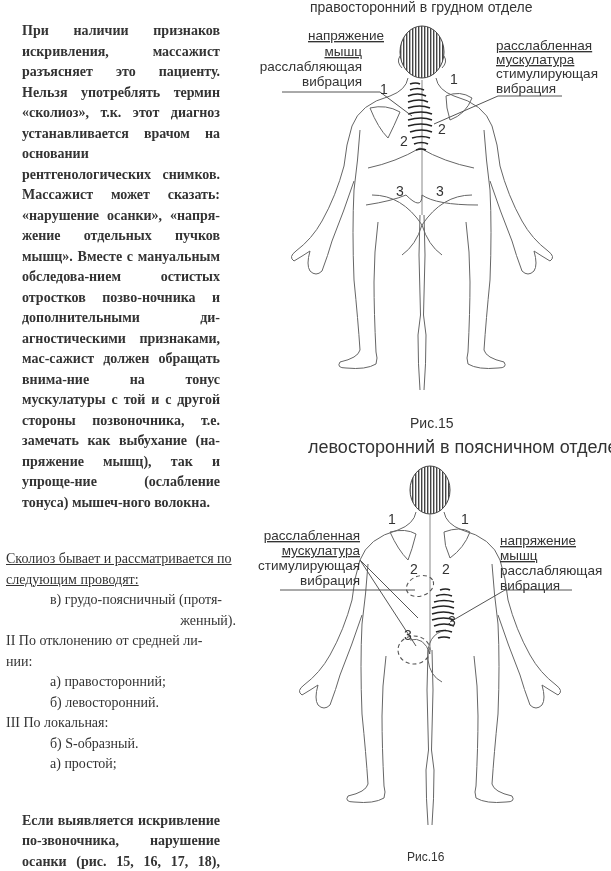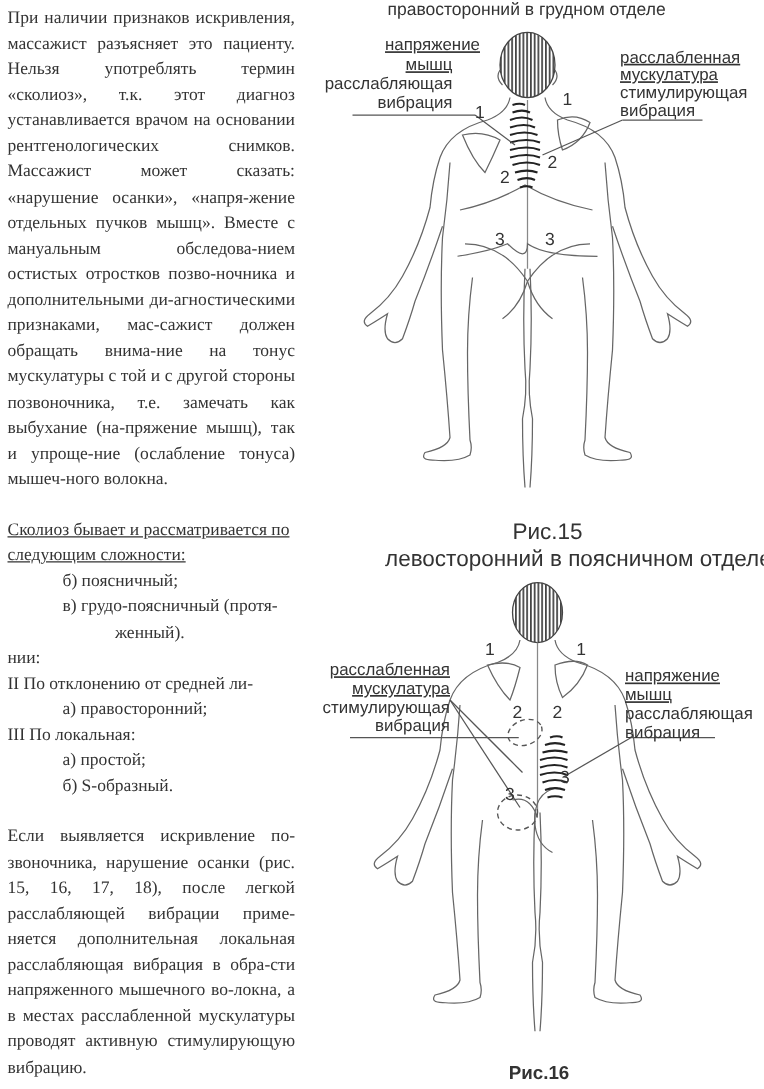--- a/index.html
+++ b/index.html
@@ -2,51 +2,51 @@
 <html><head>
 <meta charset="utf-8">
 <style>
   html, body { margin:0; padding:0; background:#ffffff; }
   body { width:611px; height:871px; position:relative; overflow:hidden; color:#2a2a2a; }
   .left-col {
     position:absolute; left:6px; top:5px; width:230px;
     font-family:"Liberation Serif","DejaVu Serif",serif;
     font-size:14px; line-height:20.5px; color:#333;
   }
-  .para { text-align:justify; margin:0; hyphens:manual; }
+  .para { text-align:justify; margin:16px; hyphens:manual;font-weight:bold; }
   .para-gap { height:20px; }
   .underline-head { text-decoration:underline; text-align:left; margin:0; }
   .list-line { margin:0; }
   .ind1 { padding-left:44px; }
-  .ind2 { padding-left:86px; }
+  .ind2 { padding-left:86px;text-align:right; }
   .right-col { position:absolute; left:250px; top:0; width:361px; height:717px; }
   .fig-svg { position:absolute; left:0; top:0; }
   .sans { font-family:"Liberation Sans","DejaVu Sans",sans-serif; }
   .cap {
     position:absolute; font-family:"Liberation Sans","DejaVu Sans",sans-serif;
     color:#333; white-space:nowrap;
   }
 </style>
 </head>
 <body>
 
 <div class="left-col">
   <p class="para">При наличии признаков искривления, массажист разъясняет это пациенту. Нельзя употреблять термин «сколиоз», т.к. этот диагноз устанавливается врачом на основании рентгенологических снимков. Массажист может сказать: «нарушение осанки», «напря-жение отдельных пучков мышц». Вместе с мануальным обследова-нием остистых отростков позво-ночника и дополнительными ди-агностическими признаками, мас-сажист должен обращать внима-ние на тонус мускулатуры с той и с другой стороны позвоночника, т.е. замечать как выбухание (на-пряжение мышц), так и упроще-ние (ослабление тонуса) мышеч-ного волокна.</p>
   <div class="para-gap"></div>
-  <p class="underline-head">Сколиоз бывает и рассматривается по следующим сложности:</p>
+  <p class="underline-head">Сколиоз бывает и рассматривается по следующим проводят:</p>
   <div>
-    <p class="list-line ind1">б) поясничный;</p>
     <p class="list-line ind1">в) грудо-поясничный (протя-</p>
     <p class="list-line ind2">женный).</p>
+    <p class="list-line">II По отклонению от средней ли-</p>
     <p class="list-line">нии:</p>
-    <p class="list-line">II По отклонению от средней ли-</p>
     <p class="list-line ind1">а) правосторонний;</p>
+    <p class="list-line ind1">б) левосторонний.</p>
     <p class="list-line">III По локальная:</p>
+    <p class="list-line ind1">б) S-образный.</p>
     <p class="list-line ind1">а) простой;</p>
-    <p class="list-line ind1">б) S-образный.</p>
   </div>
   <div class="para-gap"></div>
   <p class="para">Если выявляется искривление по-звоночника, нарушение осанки (рис. 15, 16, 17, 18), после легкой расслабляющей вибрации приме-няется дополнительная локальная расслабляющая вибрация в обра-сти напряженного мышечного во-локна, а в местах расслабленной мускулатуры проводят активную стимулирующую вибрацию.</p>
 
 </div>
 
 <div class="right-col">
 
   <div>
     <div class="cap" style="left:60px; top:-1px; font-size:14px;">правосторонний в грудном отделе</div>
@@ -121,21 +121,21 @@
       <g class="sans" fill="#333" font-size="14">
         <text x="130" y="94">1</text>
         <text x="200" y="84">1</text>
         <text x="150" y="146">2</text>
         <text x="188" y="134">2</text>
         <text x="146" y="196">3</text>
         <text x="186" y="196">3</text>
       </g>
     </svg>
 
-    <div class="cap" style="left:160px; top:415px; font-size:18px;">Рис.15</div>
+    <div class="cap" style="left:160px; top:415px; font-size:14px;">Рис.15</div>
   </div>
 
   <div>
     <div class="cap" style="left:58px; top:437px; font-size:18px;">левосторонний в поясничном отделе</div>
 
     <svg class="fig-svg" style="top:460px;" width="361" height="400" viewBox="0 0 361 400">
       <defs>
         <pattern id="vstripe2" width="3" height="6" patternUnits="userSpaceOnUse">
           <rect width="3" height="6" fill="#fff"></rect>
           <rect width="1.4" height="6" fill="#444"></rect>
@@ -196,15 +196,15 @@
       <g class="sans" fill="#333" font-size="14">
         <text x="138" y="64">1</text>
         <text x="211" y="64">1</text>
         <text x="160" y="114">2</text>
         <text x="192" y="114">2</text>
         <text x="154" y="180">3</text>
         <text x="198" y="166">3</text>
       </g>
     </svg>
 
-    <div class="cap" style="left:157px; top:850px; font-size:15px;font-weight:bold;">Рис.16</div>
+    <div class="cap" style="left:157px; top:850px; font-size:12px;">Рис.16</div>
   </div>
 </div>
 
 </body></html>

